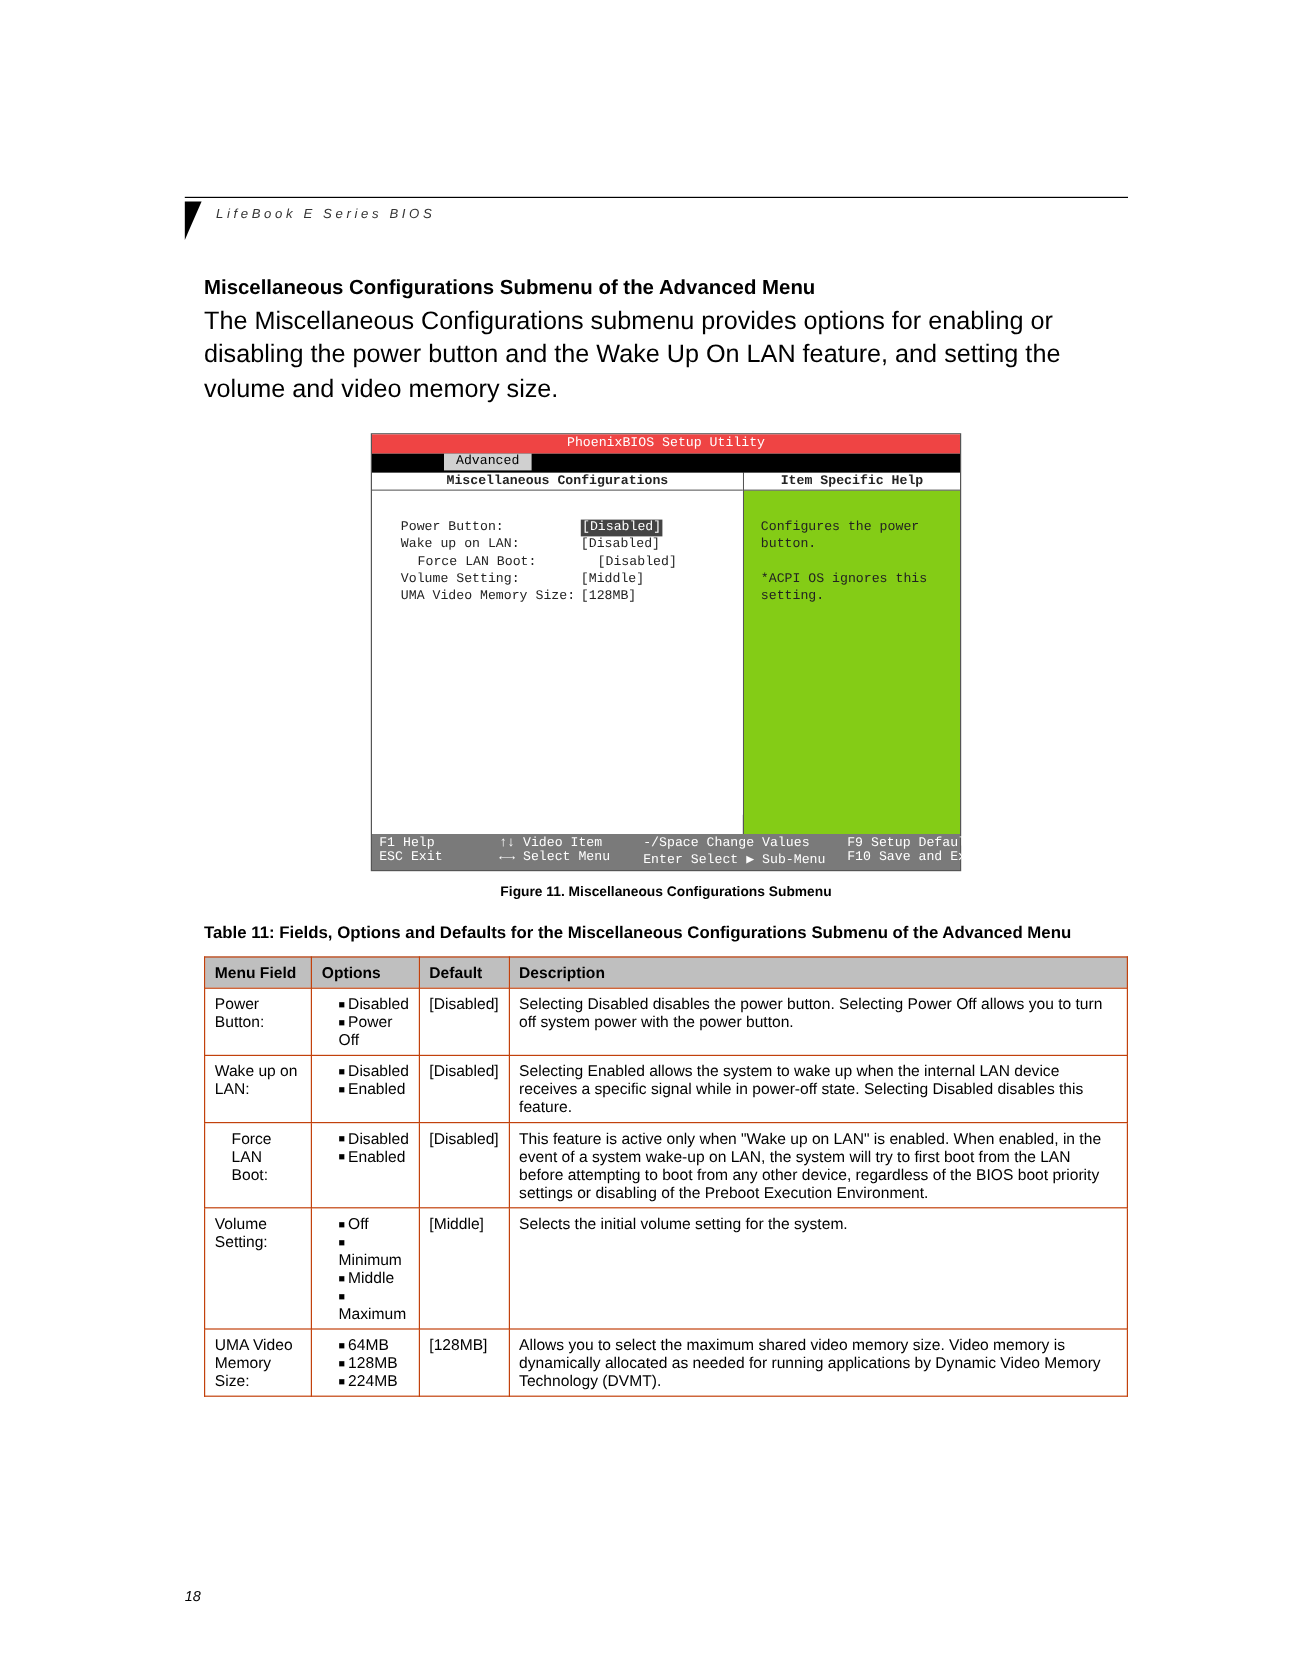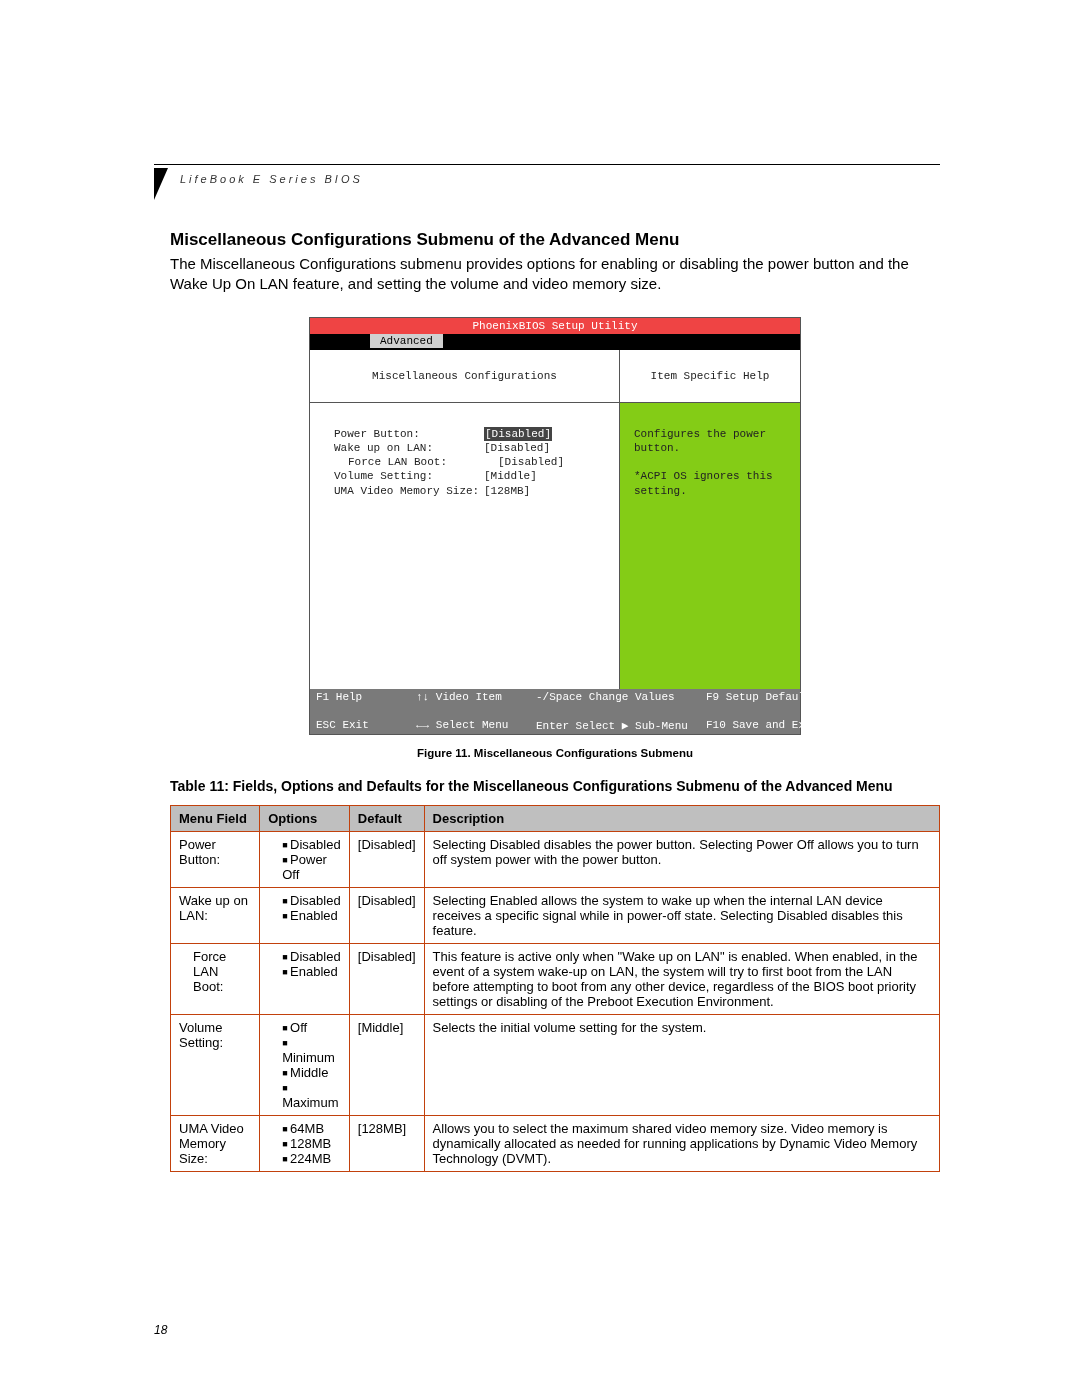--- a/index.html
+++ b/index.html
@@ -40,21 +40,21 @@
     height: 0;
     border-top: 32px solid #000;
     border-right: 14px solid transparent;
   }
   h2.section-title {
     font-size: 17px;
     font-weight: bold;
     margin: 60px 0 4px 0;
   }
   p.intro {
-    font-size: 15px;
+    font-size: 21px;
     margin: 0 0 20px 0;
     line-height: 1.35;
   }
   
   .bios {
     width: 490px;
     margin: 22px auto 12px auto;
     border: 1.5px solid #555;
     font-family: "Courier New", monospace;
     font-size: 11px;
@@ -84,22 +84,23 @@
   .bios-left {
     flex: 1;
     border-right: 1.5px solid #555;
   }
   .bios-right {
     width: 180px;
   }
   .bios-subhead {
     border-bottom: 1.5px solid #555;
     text-align: center;
-    padding: 20px 0;
+    padding: 1px 0;
     background: #fff;
+    font-weight: bold;
   }
   .bios-body {
     height: 246px;
     padding: 24px 10px 0 24px;
     background: #fff;
   }
   .bios-row {
     display: flex;
     line-height: 1.3;
   }
@@ -113,21 +114,21 @@
     background: #84cc16;
     line-height: 1.3;
   }
   .bios-footer {
     background: #7a7a7a;
     color: #fff;
     padding: 2px 6px;
     font-size: 11px;
     display: grid;
     grid-template-columns: 100px 120px 170px 110px;
-    row-gap: 16px;
+    row-gap: 0;
   }
   .bios-footer span { white-space: nowrap; }
   .fig-caption {
     text-align: center;
     font-size: 11.5px;
     font-weight: bold;
     margin: 6px 0 18px 0;
   }
   .table-caption {
     font-size: 14px;

